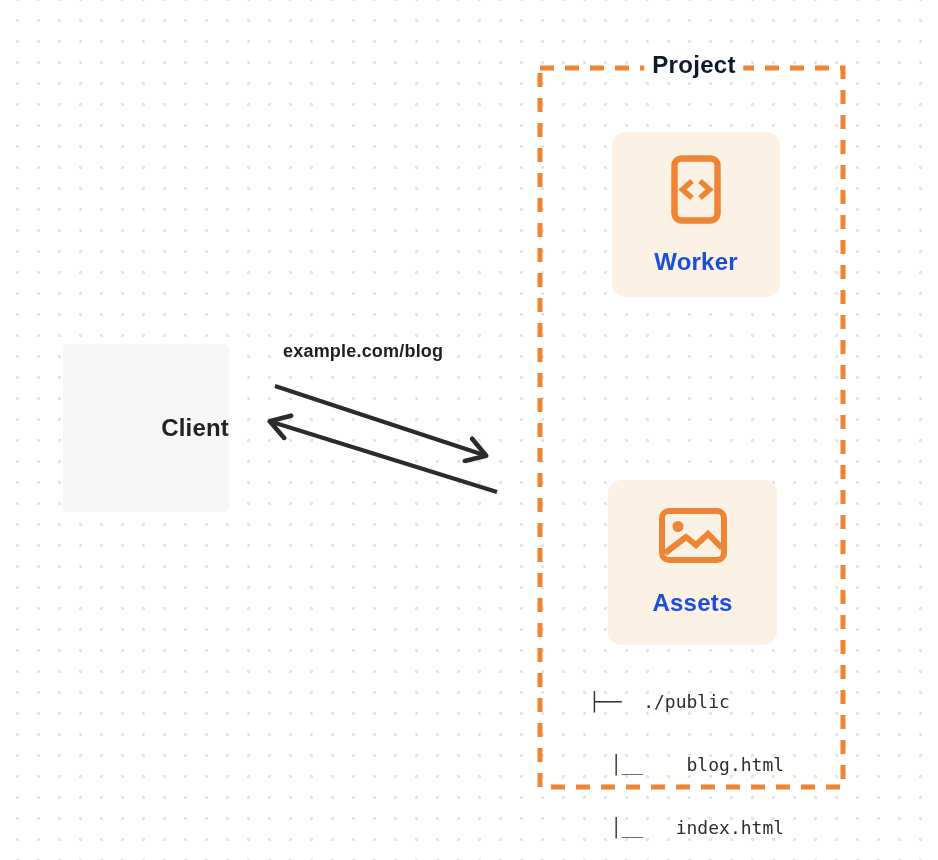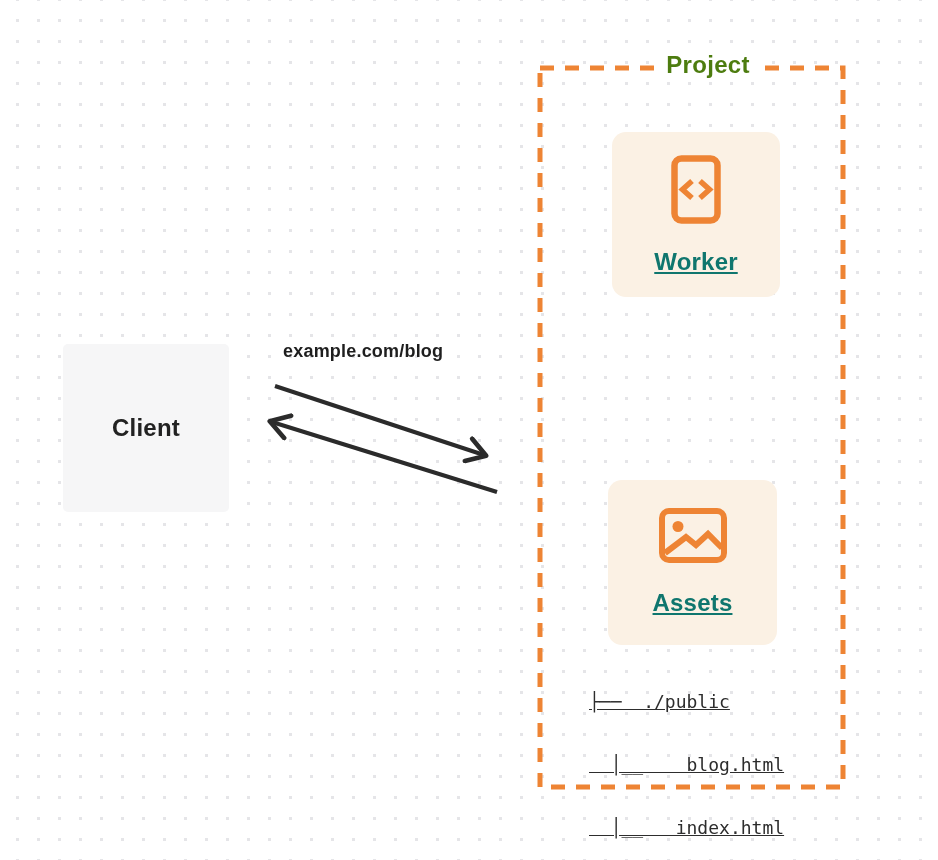--- a/index.html
+++ b/index.html
@@ -16,21 +16,21 @@
     background-position: 7px 10px;
   }
 
   
   .client-box {
     position: absolute;
     left: 63px; top: 344px;
     width: 166px; height: 168px;
     background: #f6f6f7;
     border-radius: 5px;
-    display: flex; align-items: center; justify-content: center;
+    display: flex; align-items: center; justify-content: flex-end;
   }
   .client-label {
     font-size: 24px; font-weight: bold; color: #222222;
     letter-spacing: 0.2px;
   }
 
   
   .request-label {
     position: absolute;
     left: 283px; top: 341px;
@@ -42,56 +42,54 @@
   
   .overlay-svg { position: absolute; left: 0; top: 0; pointer-events: none; }
 
   
   .project-label {
     position: absolute;
     left: 694px; top: 51px;
     transform: translateX(-50%);
     background: #ffffff;
     padding: 0 8px;
-    font-size: 24px; font-weight: bold; color: #4d7c0f;
+    font-size: 24px; font-weight: bold; color: #0f172a;
     letter-spacing: 0.3px;
     white-space: nowrap;
-    margin-left: 14px;
   }
 
   
   .card {
     position: absolute;
     background: #fbf1e4;
     border-radius: 14px;
     display: flex; flex-direction: column;
     align-items: center; justify-content: center;
   }
   .card.worker { left: 612px; top: 132px; width: 168px; height: 165px; }
   .card.assets { left: 608px; top: 480px; width: 169px; height: 165px; }
   .card .icon-wrap { line-height: 0; }
   .card.worker .icon-wrap { margin-top: 2px; }
   .card-label {
-    font-size: 24px; font-weight: bold; color: #0f766e;
+    font-size: 24px; font-weight: bold; color: #1d4ed8;
     letter-spacing: 0.2px;
-    text-decoration: underline;
   }
   .card.worker .card-label { margin-top: 24px; }
   .card.assets .card-label { margin-top: 26px; }
 
   
   .file-tree {
     position: absolute;
     left: 589px; top: 649px;
     font-family: "DejaVu Sans Mono", "Liberation Mono", monospace;
     font-size: 18px; line-height: 21px;
     color: #2d2d2d;
     white-space: pre;
   }
-  .file-tree .tree-line { height: 21px; text-decoration: underline; }
+  .file-tree .tree-line { height: 21px; }
 </style>
 </head>
 <body>
 
 <div class="canvas">
 
   <svg class="overlay-svg" width="938" height="860" viewBox="0 0 938 860">
     <defs>
       <marker id="chev" viewBox="0 0 12 12" refX="9" refY="6" markerWidth="7" markerHeight="7" orient="auto" markerUnits="strokeWidth">
         <path d="M2 1 L10 6 L2 11" fill="none" stroke="#2b2b2b" stroke-width="2" stroke-linecap="round" stroke-linejoin="round"></path>

